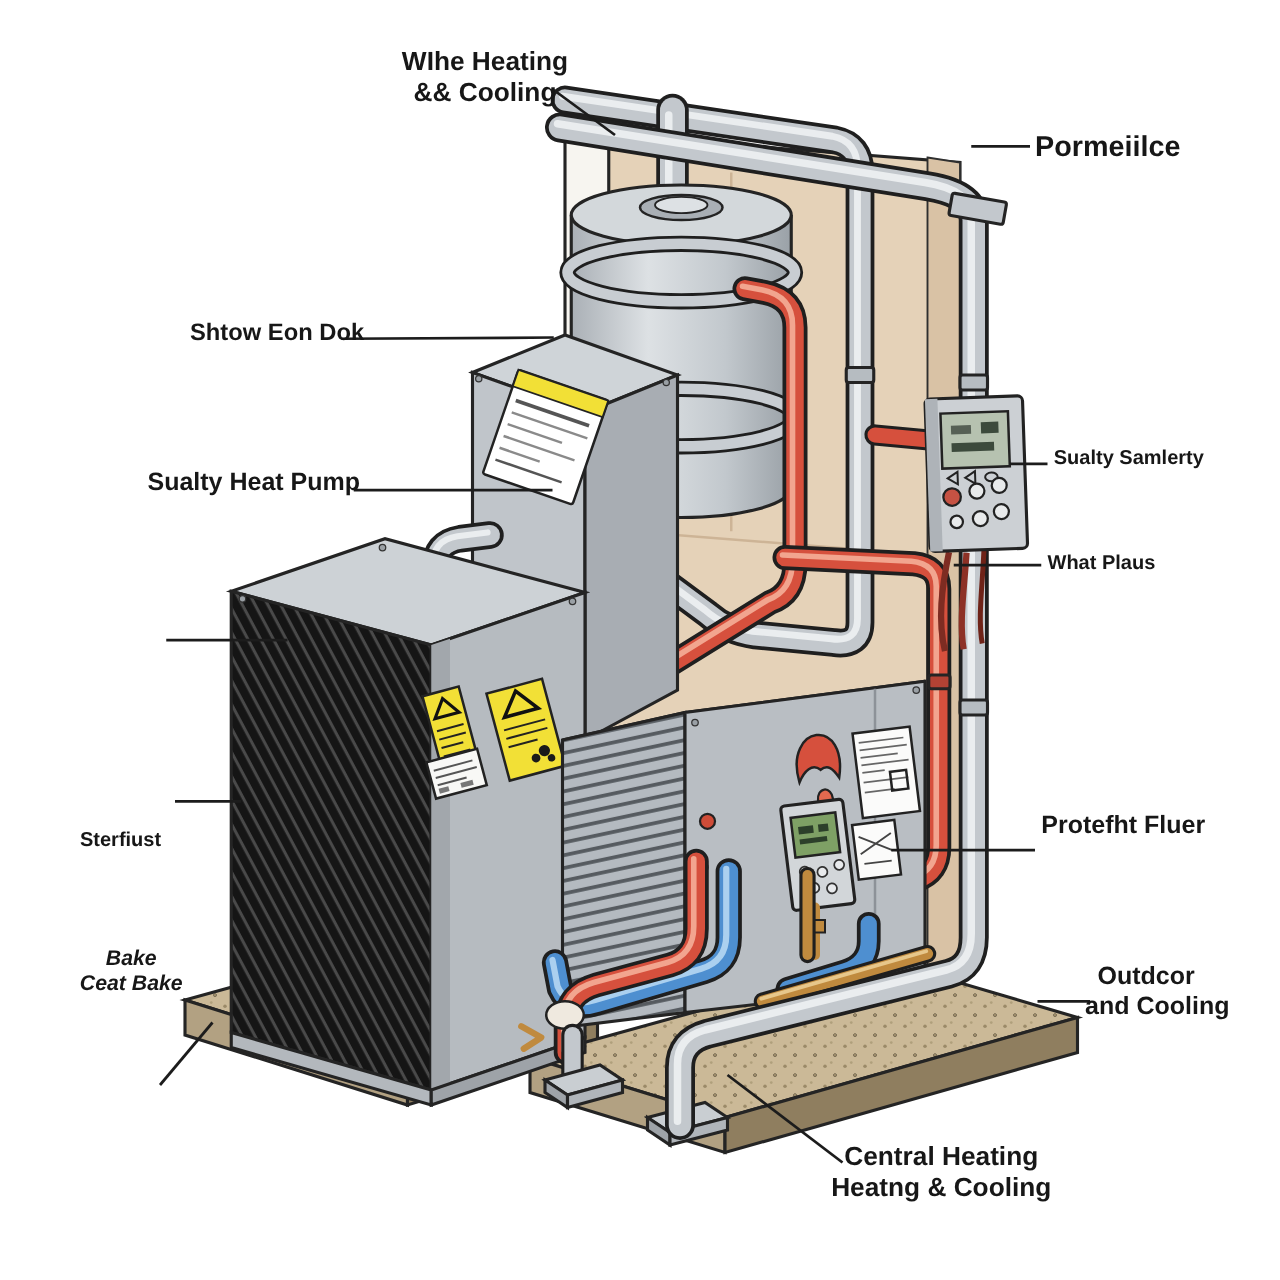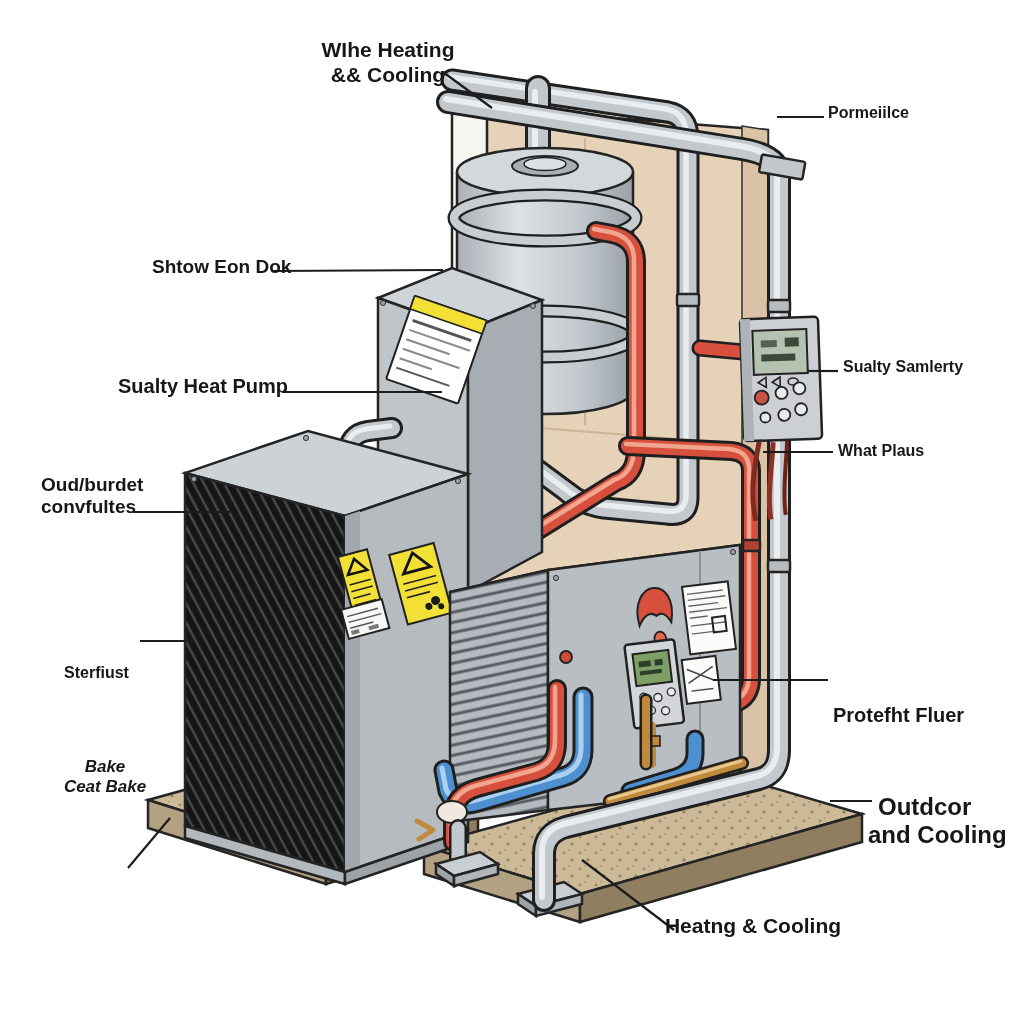--- a/index.html
+++ b/index.html
@@ -284,49 +284,46 @@
     <line class="leader" x1="713" y1="680" x2="828" y2="680"></line>
     <line class="leader" x1="830" y1="801" x2="872" y2="801"></line>
     <line class="leader" x1="582" y1="860" x2="674" y2="930"></line>
   </g>
 </svg>
 
   <div class="lbl ctr" style="left:298px;top:38px;width:180px;font-size:21px;">
     <span class="ln">WIhe Heating</span>
     <span class="ln">&amp;&amp; Cooling</span>
   </div>
-  <div class="lbl" style="left:828px;top:104px;font-size:16px;">
+  <div class="lbl" style="left:828px;top:104px;font-size:23px;">
     <span>Pormeiilce</span>
   </div>
   <div class="lbl" style="left:152px;top:256px;font-size:19px;">
     <span>Shtow Eon Dok</span>
   </div>
   <div class="lbl" style="left:118px;top:375px;font-size:20px;">
     <span>Sualty Heat Pump</span>
   </div>
   <div class="lbl" style="left:843px;top:358px;font-size:16px;">
     <span>Sualty Samlerty</span>
   </div>
   <div class="lbl" style="left:838px;top:442px;font-size:16px;">
     <span>What Plaus</span>
-  </div>
-  <div class="lbl" style="left:41px;top:474px;font-size:19px;">
-    <span class="ln">Oud/burdet</span>
-    <span class="ln">convfultes</span>
   </div>
   <div class="lbl" style="left:64px;top:664px;font-size:16px;">
     <span>Sterfiust</span>
   </div>
   <div class="lbl ctr" style="left:40px;top:757px;width:130px;font-size:17px;font-style:italic;">
     <span class="ln">Bake</span>
     <span class="ln">Ceat Bake</span>
   </div>
-  <div class="lbl" style="left:833px;top:704px;font-size:20px;">
+  <div class="lbl" style="left:833px;top:649px;font-size:20px;">
     <span>Protefht Fluer</span>
   </div>
-  <div class="lbl" style="left:868px;top:793px;font-size:24px;">
+  <div class="lbl" style="left:868px;top:770px;font-size:20px;">
     <span class="ln" style="padding-left:10px;">Outdcor</span>
     <span class="ln">and Cooling</span>
   </div>
   <div class="lbl ctr" style="left:648px;top:914px;width:210px;font-size:21px;">
+    <span class="ln">Central Heating</span>
     <span class="ln">Heatng &amp; Cooling</span>
   </div>
 </div>
 
 </body></html>

